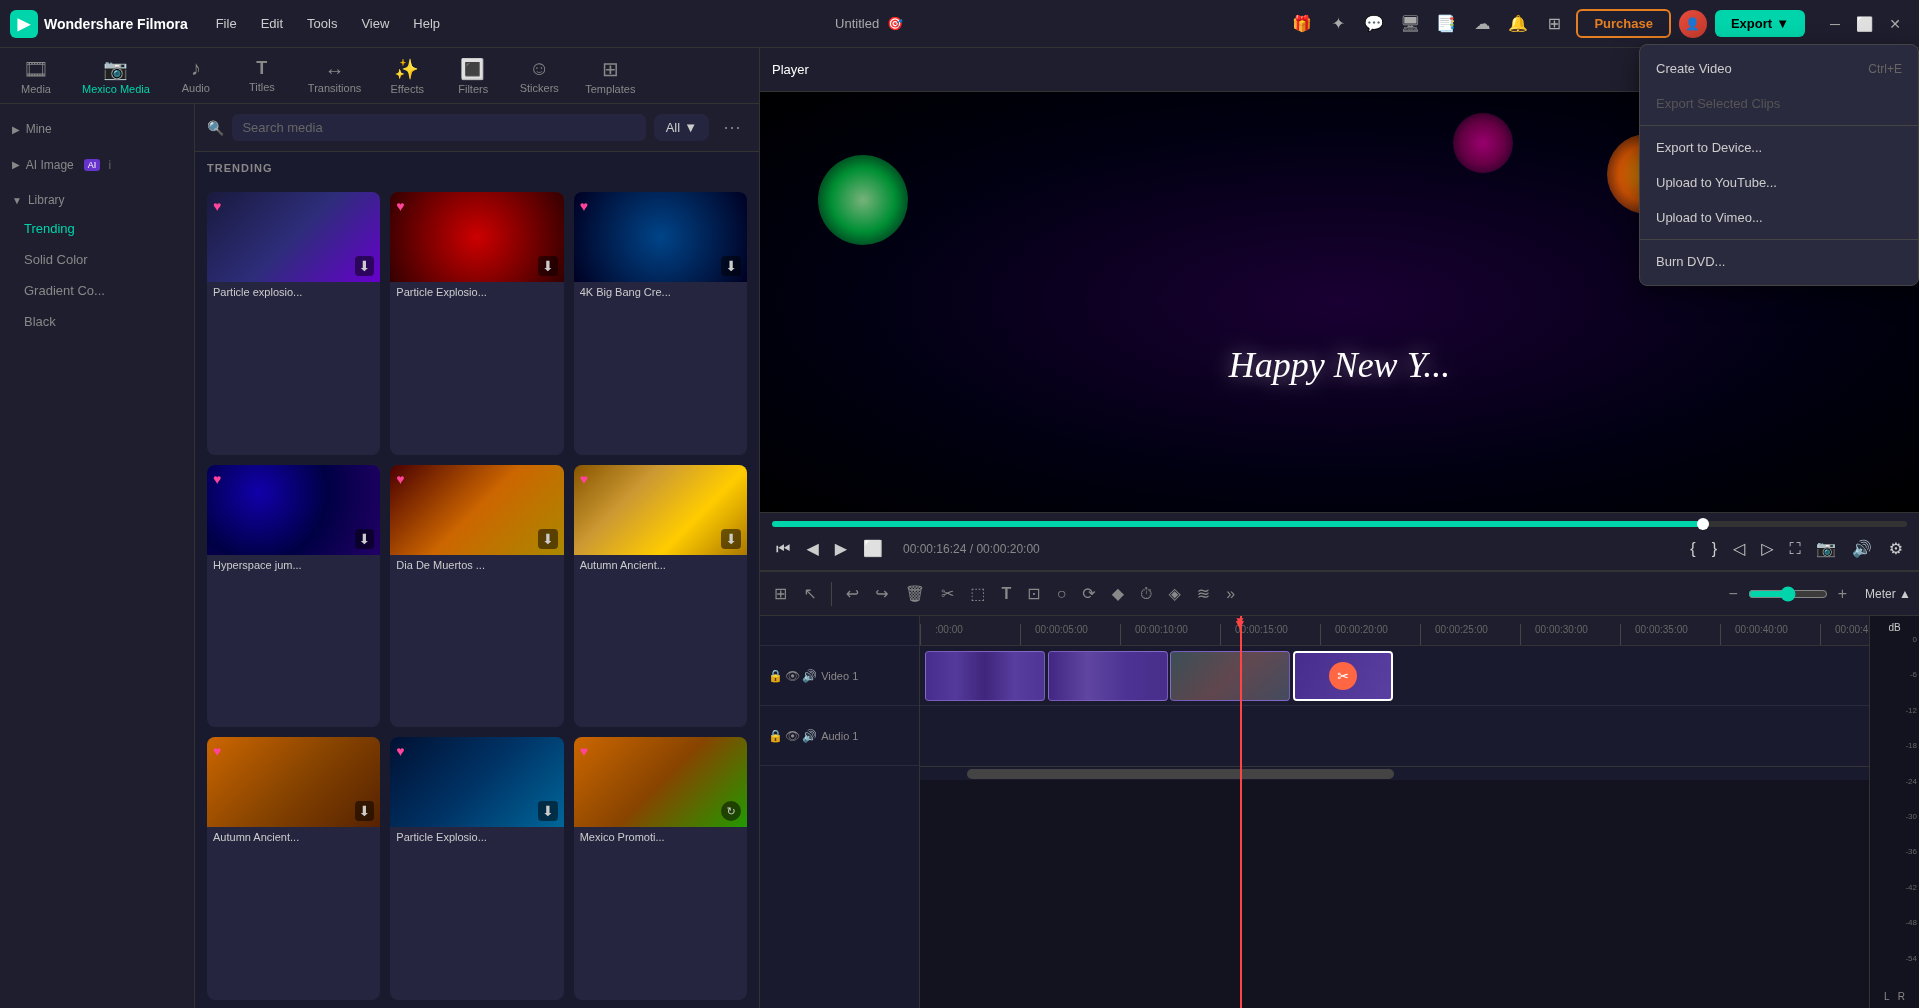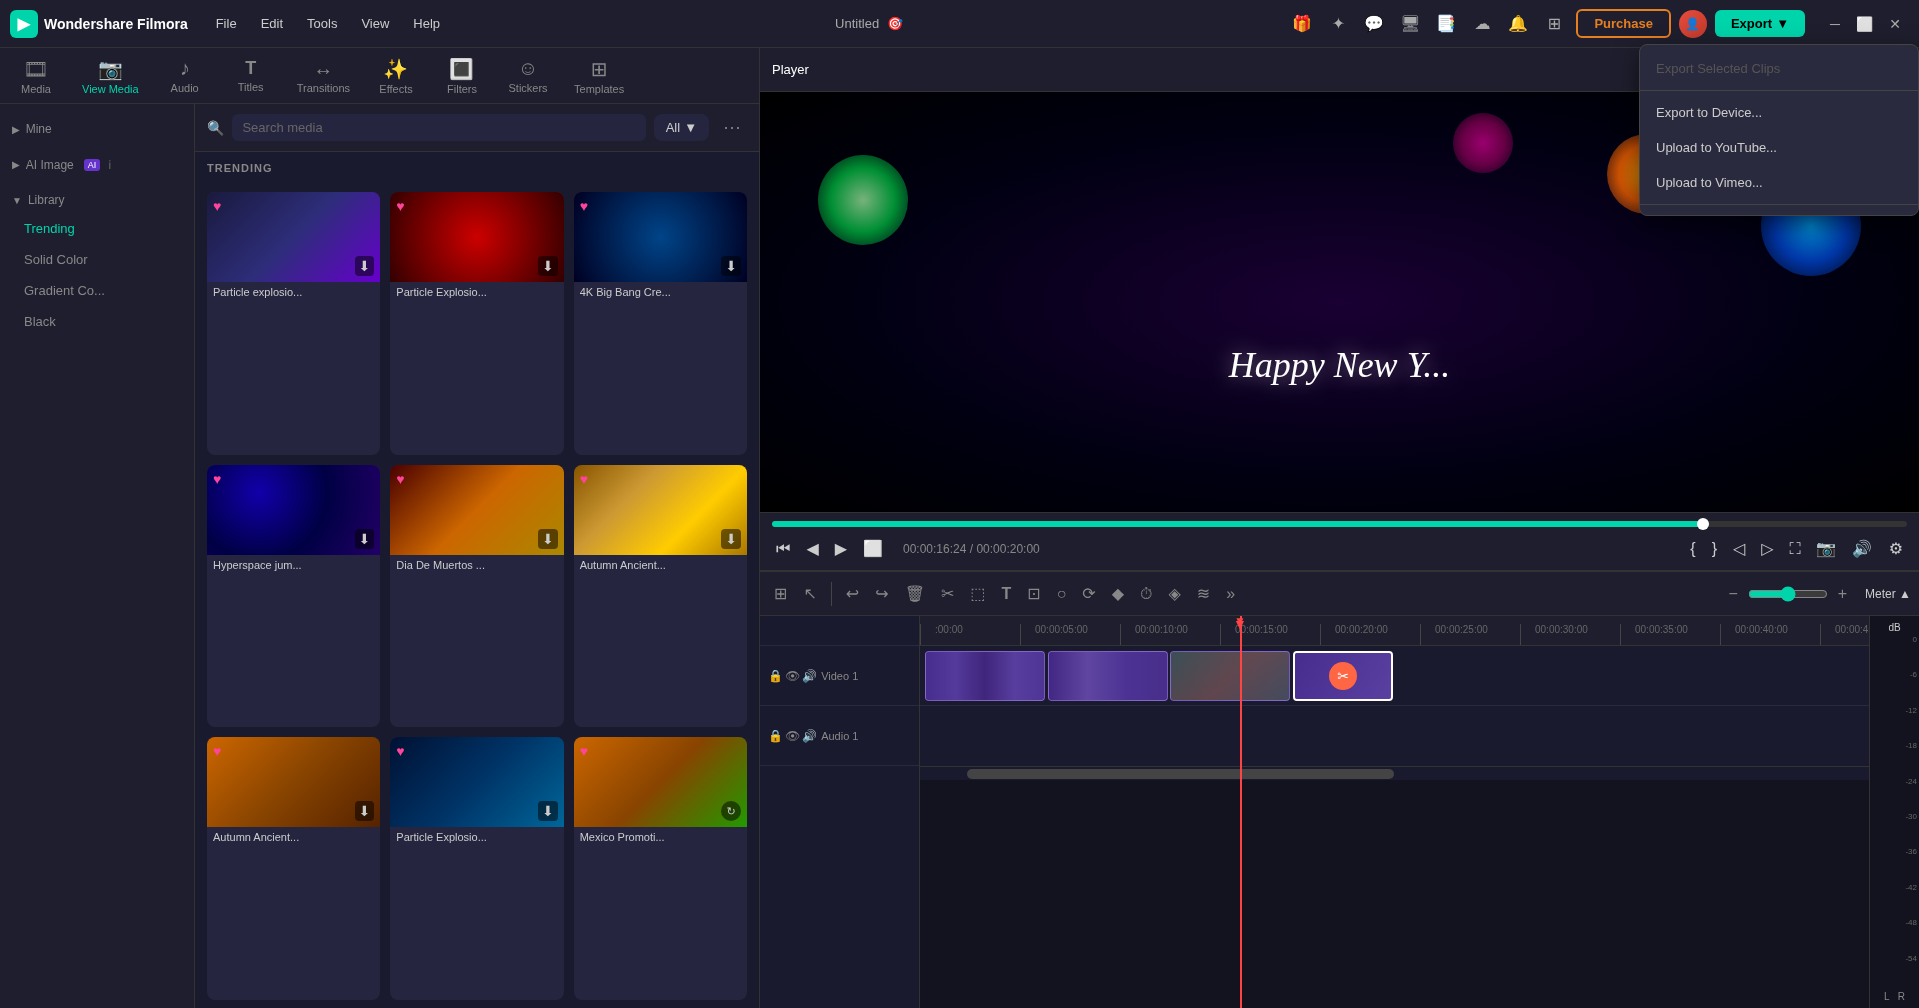--- a/index.html
+++ b/index.html
@@ -199,21 +199,21 @@
 
   <div id="left-panel">
 
     <div id="tab-bar">
       <div class="tab-item">
         <span class="tab-icon">🎞</span>
         <span>Media</span>
       </div>
       <div class="tab-item active">
         <span class="tab-icon">📷</span>
-        <span>View Media</span>
+        <span>Mexico Media</span>
       </div>
       <div class="tab-item">
         <span class="tab-icon">♪</span>
         <span>Audio</span>
       </div>
       <div class="tab-item">
         <span class="tab-icon" style="font-weight:700;font-size:18px;">T</span>
         <span>Titles</span>
       </div>
       <div class="tab-item">
@@ -514,27 +514,34 @@
             <span>L</span>
             <span>R</span>
           </div>
         </div>
       </div>
     </div>
   </div>
 </div>
 
 <div id="export-dropdown">
+  <div class="dropdown-item">
+    <span>Create Video</span>
+    <span class="dropdown-shortcut">Ctrl+E</span>
+  </div>
   <div class="dropdown-item disabled">
     <span>Export Selected Clips</span>
   </div>
   <div class="dropdown-divider"></div>
   <div class="dropdown-item">
     <span>Export to Device...</span>
   </div>
   <div class="dropdown-item">
     <span>Upload to YouTube...</span>
   </div>
   <div class="dropdown-item">
     <span>Upload to Vimeo...</span>
   </div>
   <div class="dropdown-divider"></div>
+  <div class="dropdown-item">
+    <span>Burn DVD...</span>
+  </div>
 </div>
 
 </body></html>

